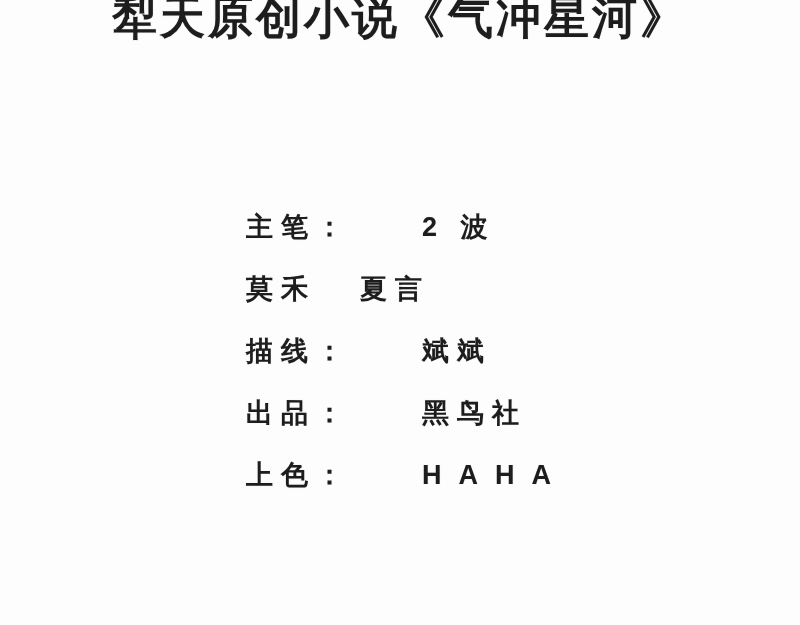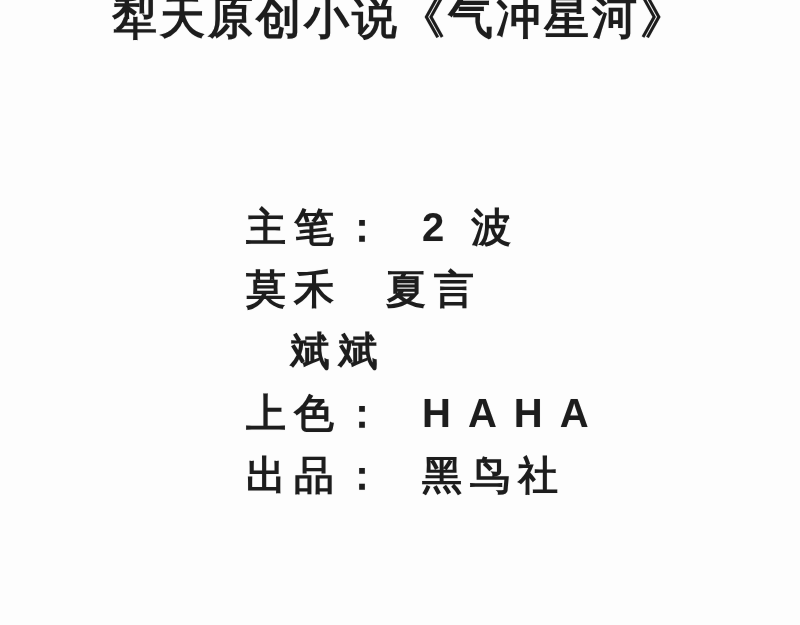--- a/index.html
+++ b/index.html
@@ -28,21 +28,21 @@
   }
   .credits-block {
     position: absolute;
     left: 246px;
     top: 196px;
   }
   .credit-row {
     height: 62px;
     display: flex;
     align-items: center;
-    font-size: 40px;
+    font-size: 27px;
     font-weight: 700;
     letter-spacing: 8px;
     color: #1d1d1d;
     white-space: nowrap;
     text-shadow: 0 0 1px rgba(30,30,30,0.2);
   }
   .credit-label {
     width: 132px;
     flex-shrink: 0;
   }
@@ -69,29 +69,30 @@
     <span class="credit-name first">2 波</span>
     <span class="credit-name"></span>
   </div>
 
   <div class="credit-row">
     <span class="credit-name">莫禾</span>
     <span class="credit-name first">夏言</span>
   </div>
 
   <div class="credit-row">
+    <span class="credit-label">描线：</span>
     <span class="credit-name first">斌斌</span>
+  </div>
+
+  <div class="credit-row">
+    <span class="credit-label">出品：</span>
+    <span class="credit-name first">黑鸟社</span>
+    <span class="credit-name"></span>
   </div>
 
   <div class="credit-row">
     <span class="credit-label">上色：</span>
     <span class="credit-name first latin">HAHA</span>
     <span class="credit-name"></span>
   </div>
 
-  <div class="credit-row">
-    <span class="credit-label">出品：</span>
-    <span class="credit-name first">黑鸟社</span>
-    <span class="credit-name"></span>
-  </div>
-
 
 </div>
 
 </body></html>

